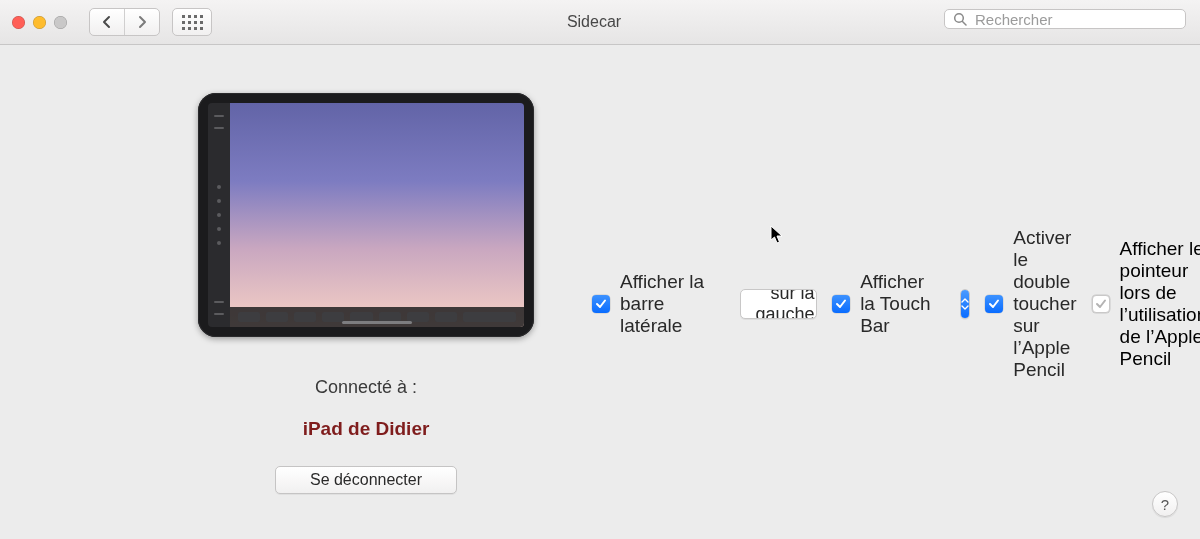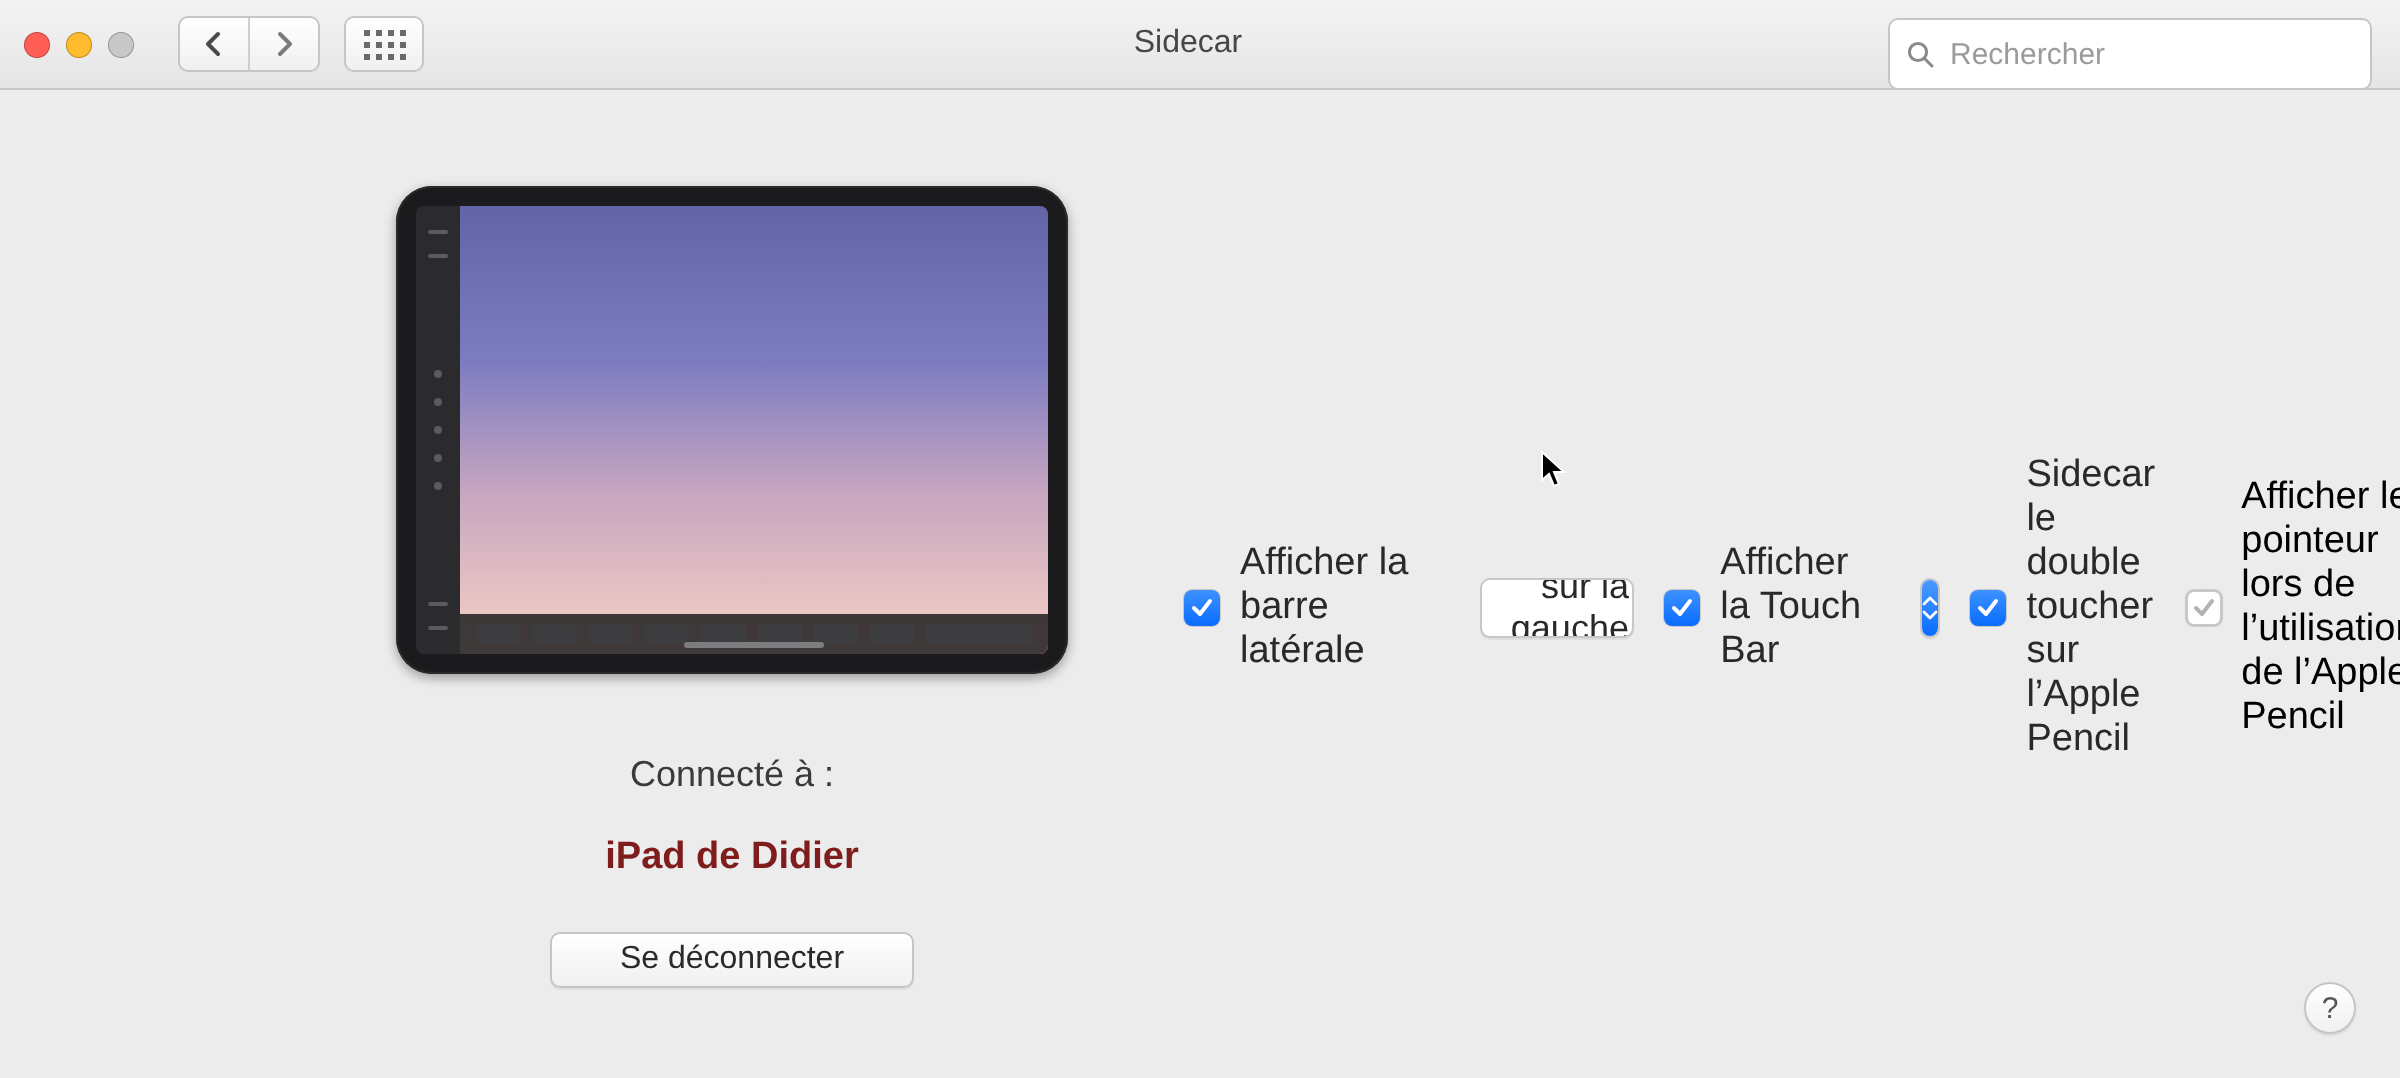--- a/index.html
+++ b/index.html
@@ -82,21 +82,21 @@
     font-size: 16px;
     color: #474747;
     pointer-events: none;
   }
 
   .searchwrap {
     position: absolute;
     right: 14px;
     top: 9px;
     width: 242px;
-    height: 36px;
+    height: 20px;
     background: #ffffff;
     border: 1px solid #c7c5c5;
     border-radius: 5px;
     display: flex;
     align-items: center;
     padding: 0 8px;
     box-sizing: border-box;
   }
   .searchwrap svg { flex: none; margin-right: 6px; }
   .searchwrap input {
@@ -419,21 +419,21 @@
         </span>
       </span>
     </div>
 
     <div class="optrow">
       <span class="checkbox">
         <svg width="12" height="12" viewBox="0 0 12 12">
             <path d="M2 6 L5 9 L10 2.5" stroke="#fff" stroke-width="2" fill="none" stroke-linecap="round" stroke-linejoin="round"></path>
           </svg>
       </span>
-      <span>Sidecar le double toucher sur l’Apple Pencil</span>
+      <span>Activer le double toucher sur l’Apple Pencil</span>
     </div>
 
     <div class="optrow disabled">
       <span class="checkbox disabled">
         <svg width="12" height="12" viewBox="0 0 12 12">
             <path d="M2 6 L5 9 L10 2.5" stroke="#b4b3b3" stroke-width="2" fill="none" stroke-linecap="round" stroke-linejoin="round"></path>
           </svg>
       </span>
       <span>Afficher le pointeur lors de l’utilisation de l’Apple Pencil</span>
     </div>

